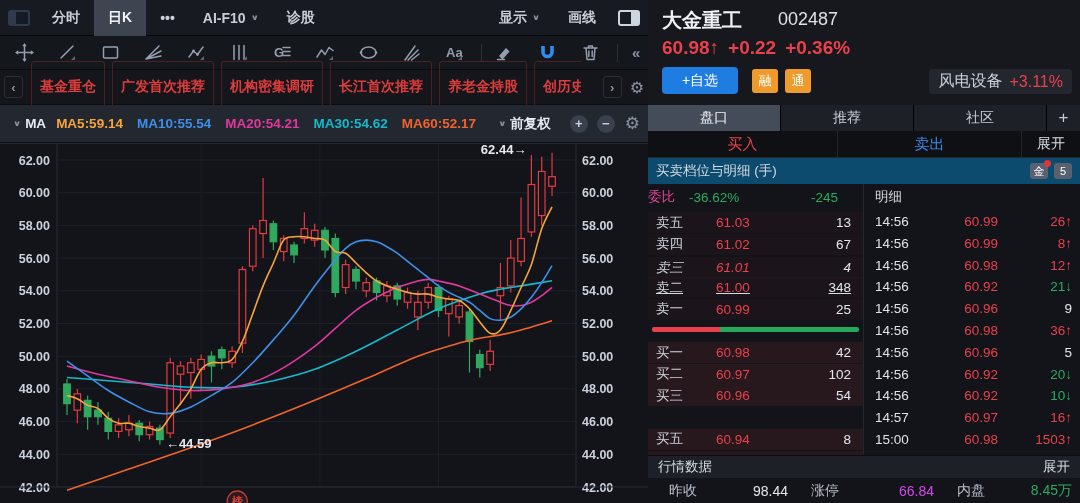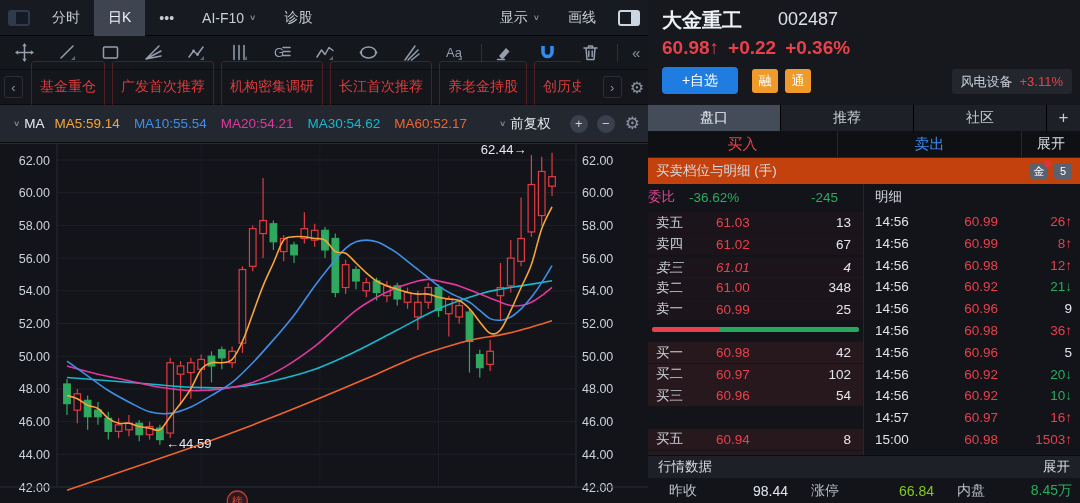--- a/index.html
+++ b/index.html
@@ -1,21 +1,21 @@
 <!DOCTYPE html>
 <html><head>
 <meta charset="utf-8">
 <style>
   * { margin:0; padding:0; box-sizing:border-box; }
   html,body { background:#0b0c10; }
   body { font-family:"Liberation Sans","DejaVu Sans",sans-serif; }
   #app { position:relative; width:1080px; height:503px; background:#101216; overflow:hidden; color:#d6dbe2; }
 
   
-  #left { position:absolute; left:0; top:0; width:648px; height:503px; border-right:6px solid #d946ef; }
+  #left { position:absolute; left:0; top:0; width:648px; height:503px; border-right:6px solid #d946ef;font-weight:bold; }
 
   .toolbar1 { position:absolute; left:0; top:0; width:648px; height:36px; background:#171a20;
               border-bottom:1px solid #05060a; display:flex; align-items:center; }
   .tb1-item { font-size:14px; color:#c8cdd6; padding:0 14px; height:36px; display:flex; align-items:center; cursor:default; }
   .tb1-item.active { background:#3e4450; color:#f2f4f8; }
   .chev { font-size:10px; color:#8b93a2; margin-left:5px; transform:scaleY(.8); }
   .pane-icon { width:22px; height:16px; border-radius:3px; margin:0 8px; position:relative; }
   .pane-icon.dark { border:2px solid #303a4c; background:#151b26; }
   .pane-icon.dark::after { content:""; position:absolute; left:0; top:0; bottom:0; width:6px; background:#303a4c; }
   .pane-icon.light { border:2px solid #cdd5e0; background:#171a20; }
@@ -54,38 +54,38 @@
   .stk-header { position:absolute; left:0; top:0; width:432px; height:105px; background:#16181d; }
   .stk-title { position:absolute; left:14px; top:7px; font-size:20px; color:#eef1f5; font-weight:bold; }
   .stk-code { position:absolute; left:130px; top:9px; font-size:18px; color:#dde1e8; }
   .stk-price-row { position:absolute; left:14px; top:37px; color:#e8414b; font-size:19px; font-weight:bold; }
   .stk-price-row span { margin-right:9px; }
   .btn-watch { position:absolute; left:14px; top:67px; width:76px; height:27px; background:#1f7ce0; color:#fff;
                border-radius:4px; font-size:14px; display:flex; align-items:center; justify-content:center; }
   .btn-sq { position:absolute; top:69px; width:26px; height:24px; background:#ef9b2b; color:#fff; border-radius:3px;
             font-size:13px; display:flex; align-items:center; justify-content:center; }
   .sector-chip { position:absolute; right:8px; top:69px; height:25px; background:#23262d; border-radius:3px;
-                 display:flex; align-items:center; padding:0 9px; font-size:13px; }
+                 display:flex; align-items:center; padding:0 9px; font-size:16px; }
   .sector-chip .sec-name { color:#c9cfd8; }
   .sector-chip .sec-pct { color:#e8414b; margin-left:7px; }
 
   .panel-tabs { position:absolute; left:0; top:105px; width:432px; height:26px; display:flex; background:#101216; }
   .ptab { flex:1; background:#1d2026; border-right:1px solid #000; color:#c6ccd6; font-size:14px;
           display:flex; align-items:center; justify-content:center; }
   .ptab.active { background:#454c59; color:#f2f4f8; }
   .ptab-plus { flex:0 0 33px; background:#1d2026; color:#c6ccd6; font-size:17px;
                display:flex; align-items:center; justify-content:center; }
 
   .trade-tabs { position:absolute; left:0; top:131px; width:432px; height:27px; background:#0e1013;
                 border-bottom:1px solid #23272e; display:flex; align-items:center; font-size:15px; }
   .tt-buy { flex:0 0 190px; text-align:center; color:#e8414b; border-right:1px solid #23272e; height:100%; line-height:26px; }
   .tt-sell { flex:1; text-align:center; color:#3e8cf0; border-right:1px solid #23272e; height:100%; line-height:26px; }
   .tt-expand { flex:0 0 58px; text-align:center; color:#d8dde4; font-size:14px; }
 
-  .book-title { position:absolute; left:0; top:158px; width:432px; height:26px; background:#c2410c;
+  .book-title { position:absolute; left:0; top:158px; width:432px; height:26px; background:#0c4a6e;
                 display:flex; align-items:center; padding:0 8px; font-size:13.5px; color:#d6dbe2; }
   .badges { margin-left:auto; display:flex; align-items:center; gap:6px; }
   .badge { background:#596070; color:#fff; border-radius:3px; font-size:11px; height:16px; min-width:18px;
            display:flex; align-items:center; justify-content:center; position:relative; padding:0 2px; }
   .badge .dot { position:absolute; right:-3px; top:-3px; width:7px; height:7px; border-radius:50%; background:#e03434; }
 
   .weibi-row { position:absolute; left:0; top:184px; width:432px; height:26px; display:flex; align-items:center; font-size:13.5px; }
   .weibi-row .lbl { color:#ec4899; }
   .weibi-row .pct { color:#2bab5f; margin-left:14px; }
   .weibi-row .val { color:#2bab5f; position:absolute; right:242px; }
@@ -113,21 +113,21 @@
 
   .mkt-header { position:absolute; left:0; top:455px; width:432px; height:23px; background:#1d2127;
                 border-top:1px solid #0a0c10; display:flex; align-items:center; padding:0 10px;
                 font-size:13.5px; color:#d6dbe2; }
   .mkt-header .expand { margin-left:auto; }
   .mkt-row { position:absolute; left:0; top:478px; width:432px; height:25px; display:flex; align-items:center; font-size:14px; }
   .mkt-cell { display:flex; align-items:center; }
   .mkt-cell .ml { color:#b9bfc9;margin-left:13px; }
   .mkt-cell .mv { margin-left:auto; }
   .mc1 { width:150px; padding:0 10px 0 8px; } .mc2 { width:146px; padding-right:10px; } .mc3 { width:136px; padding-right:8px; }
-  .v-white { color:#e3e7ed; } .v-red { color:#84cc16; } .v-green { color:#2bab5f; }
+  .v-white { color:#e3e7ed; } .v-red { color:#d946ef; } .v-green { color:#2bab5f; }
 </style>
 </head>
 <body>
 
 <div id="app">
 
   <div id="left">
 
     <div class="toolbar1">
       <span class="pane-icon dark"></span>
@@ -485,21 +485,21 @@
         <div class="ob-row sell" style="top: 23.7px;">
           <span class="ob-label">卖四</span>
           <span class="ob-price">61.02</span>
           <span class="ob-vol">67</span>
         </div>
         <div class="ob-row sell" style="top: 47px; font-style: italic;">
           <span class="ob-label">卖三</span>
           <span class="ob-price">61.01</span>
           <span class="ob-vol">4</span>
         </div>
-        <div class="ob-row sell" style="top: 67.1px;">
+        <div class="ob-row sell" style="top: 67.1px; text-decoration: underline;">
           <span class="ob-label">卖二</span>
           <span class="ob-price">61.00</span>
           <span class="ob-vol">348</span>
         </div>
         <div class="ob-row sell" style="top: 88.8px;">
           <span class="ob-label">卖一</span>
           <span class="ob-price">60.99</span>
           <span class="ob-vol">25</span>
         </div>
         <div class="ratio-bar">

